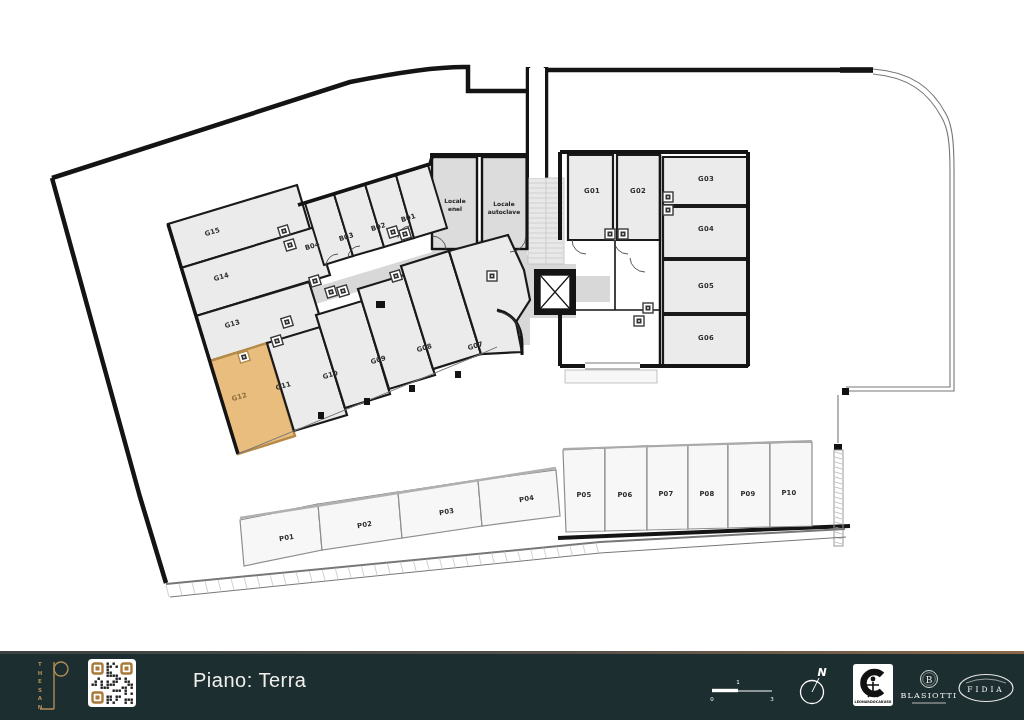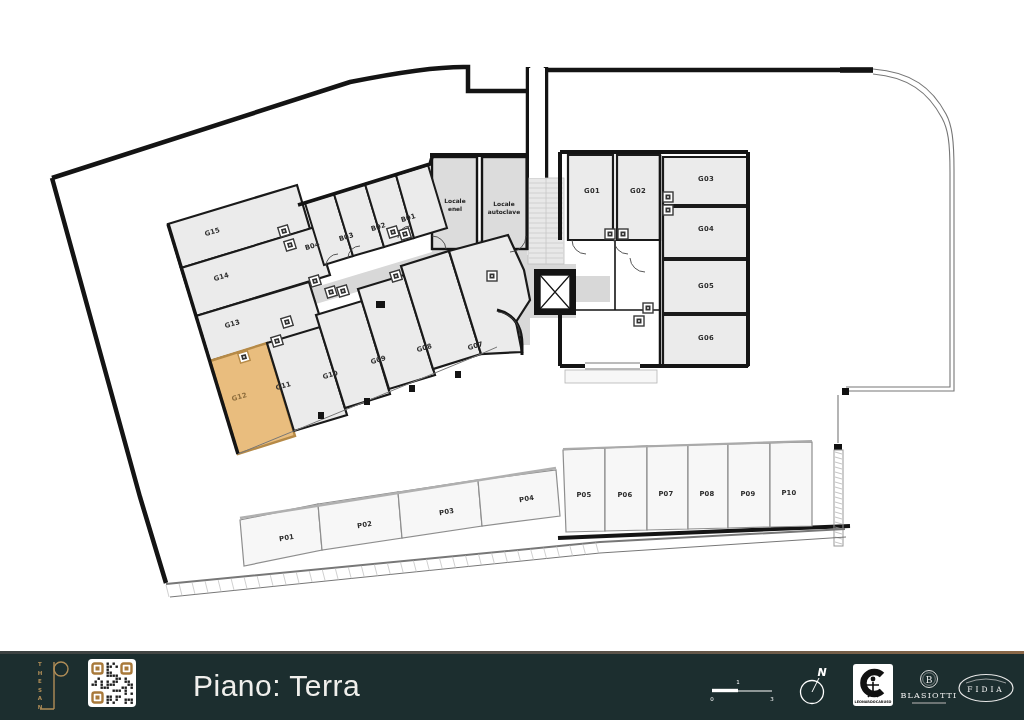--- a/index.html
+++ b/index.html
@@ -17,21 +17,21 @@
   .room.park{fill:#f7f7f7;stroke:#8e8e8e;stroke-width:1.2;}
   .room.hlroom{fill:#e9bd7e;stroke:#b68a47;stroke-width:2.4;}
   .wall{stroke:#141414;fill:none;}
   .thin{stroke:#777;fill:none;}
   .corr{fill:#d8d8d8;}
   [data-interactable="true"]{cursor:pointer;}
   
   .footer{position:absolute;left:0;top:654px;width:1024px;height:66px;background:#1c2e2f;}
   .footer::before{content:"";position:absolute;left:0;top:-3px;width:1024px;height:3px;
       background:linear-gradient(90deg,#3c4242 0%,#55504a 55%,#8a6848 100%);}
-  .floor-title{position:absolute;left:193px;top:15px;color:#f0efec;font-size:30px;
+  .floor-title{position:absolute;left:193px;top:15px;color:#f0efec;font-size:20px;
       font-family:"Liberation Sans", sans-serif;font-weight:400;letter-spacing:.5px;}
   .f-abs{position:absolute;}
 </style>
 </head>
 <body>
 
 <div class="page" data-interactable="false">
 
   <div class="plan-wrap" data-interactable="false">
   <svg width="1024" height="654" viewBox="0 0 1024 654" xmlns="http://www.w3.org/2000/svg">

